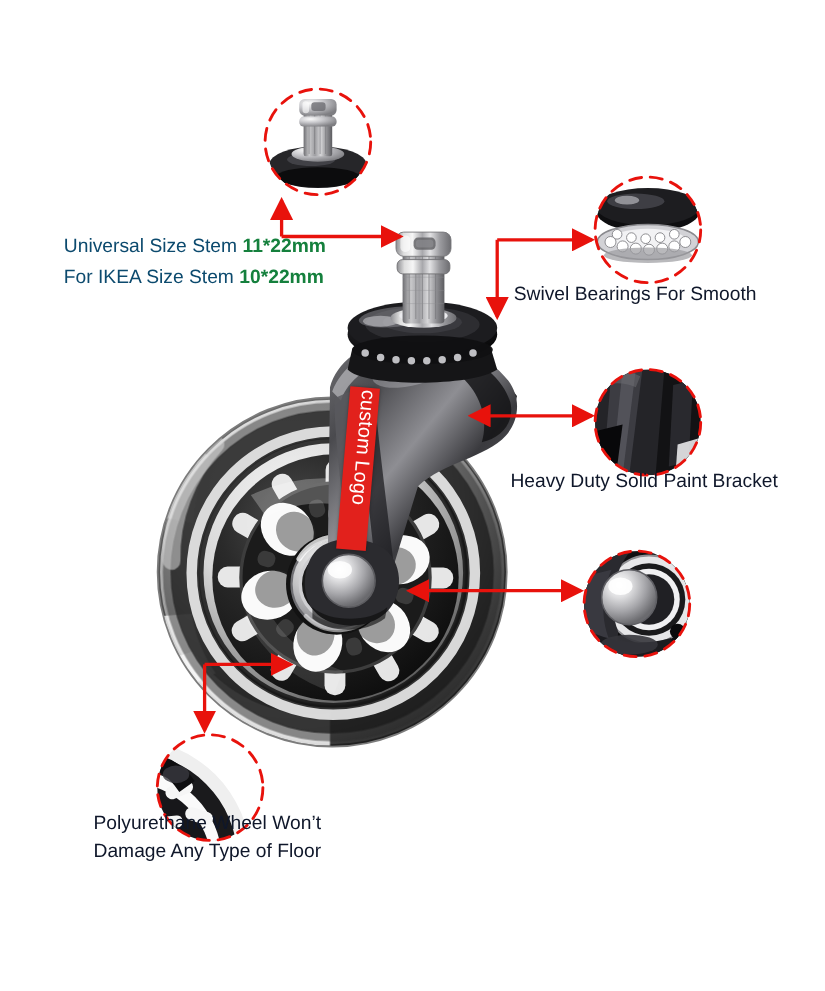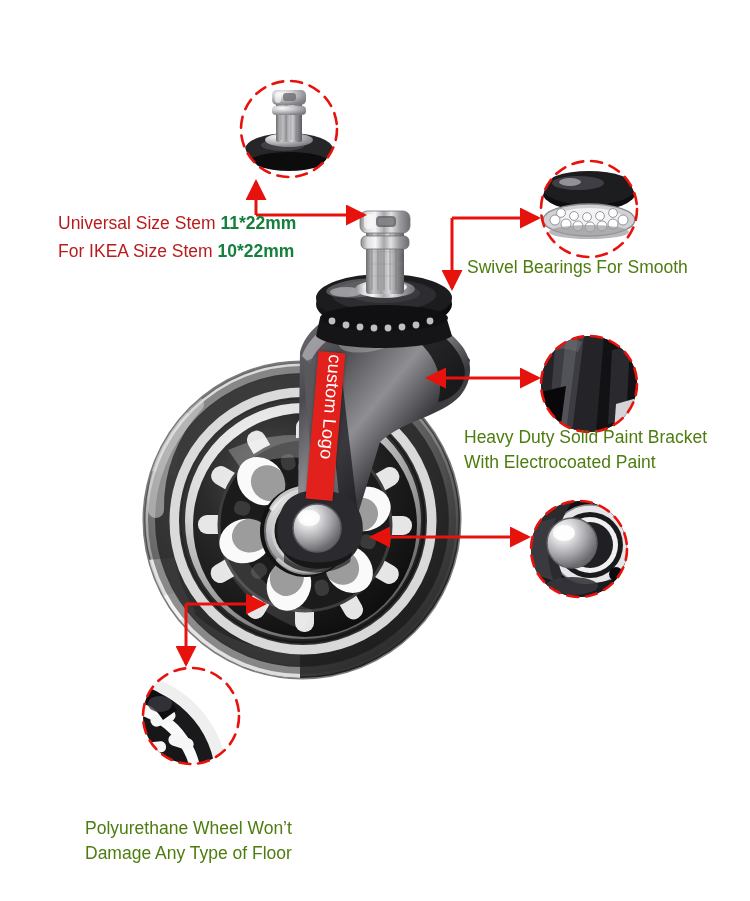--- a/index.html
+++ b/index.html
@@ -25,46 +25,46 @@
     position: absolute;
     left: 0; top: 0;
     width: 750px;
     height: 901px;
   }
   svg.layer { pointer-events: none; }
 
   
   .callout {
     position: absolute;
-    color: #4d7c0f;
+    color: #0f172a;
     font-size: 17.5px;
     line-height: 25px;
     white-space: nowrap;
   }
   .callout.center { text-align: center; }
   .spec-row {
     position: absolute;
     white-space: nowrap;
     font-size: 17.5px;
     line-height: 26px;
     color: #1a1a1a;
   }
   .spec-val {
     color: #15803d;
     font-weight: bold;
   }
-  .spec-lbl { color: #b91c1c; }
+  .spec-lbl { color: #0c4a6e; }
 
   
   #lbl-stem      { left: 58px;  top: 210px; }
   #lbl-stem2     { left: 58px;  top: 238px; }
   #lbl-swivel    { left: 467px; top: 255px; }
   #lbl-bracket   { left: 464px; top: 425px; }
   #lbl-bearing   { left: 474px; top: 600px; }
-  #lbl-poly      { left: 85px;  top: 816px; }
+  #lbl-poly      { left: 85px;  top: 736px; }
 
   
   #logo-sticker {
     position: absolute;
     left: 312px;
     top: 352px;
     width: 27px;
     height: 148px;
     background: #e2211c;
     transform: rotate(5deg);
@@ -588,21 +588,20 @@
     <span class="spec-lbl">For IKEA Size Stem</span>
     <span class="spec-val">10*22mm</span>
   </div>
 
   <div class="callout center" id="lbl-swivel">
     <div>Swivel Bearings For Smooth</div>
   </div>
 
   <div class="callout" id="lbl-bracket">
     <div>Heavy Duty Solid Paint Bracket</div>
-    <div>With Electrocoated Paint</div>
   </div>
 
 
   <div class="callout" id="lbl-poly">
     <div>Polyurethane Wheel Won’t</div>
     <div>Damage Any Type of Floor</div>
   </div>
 
 </div>
 

